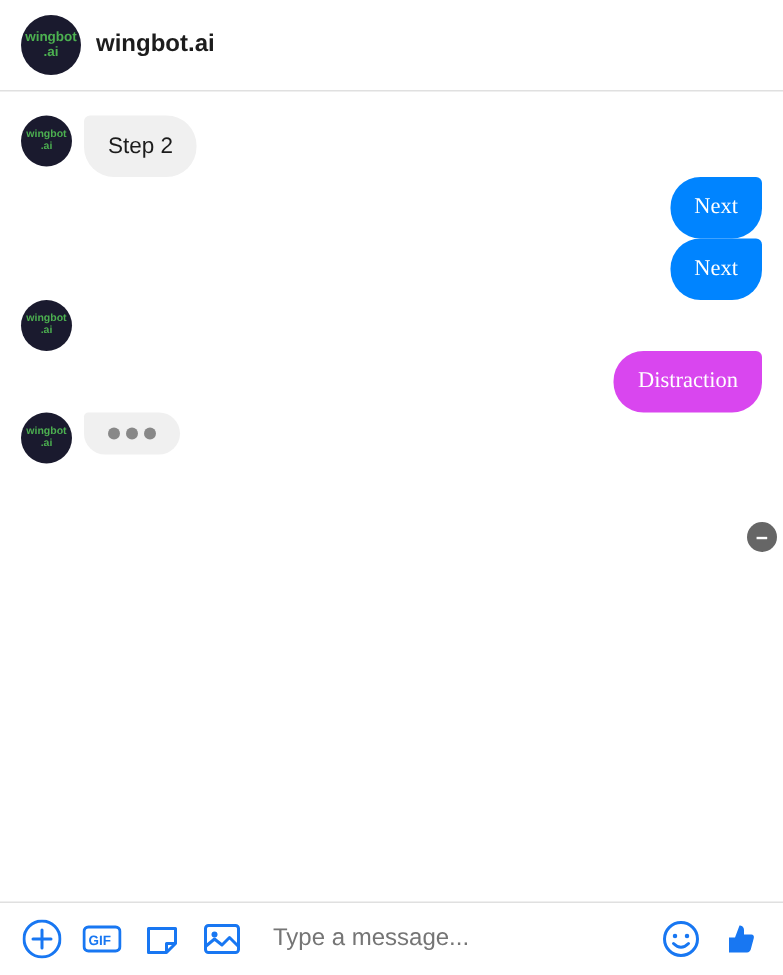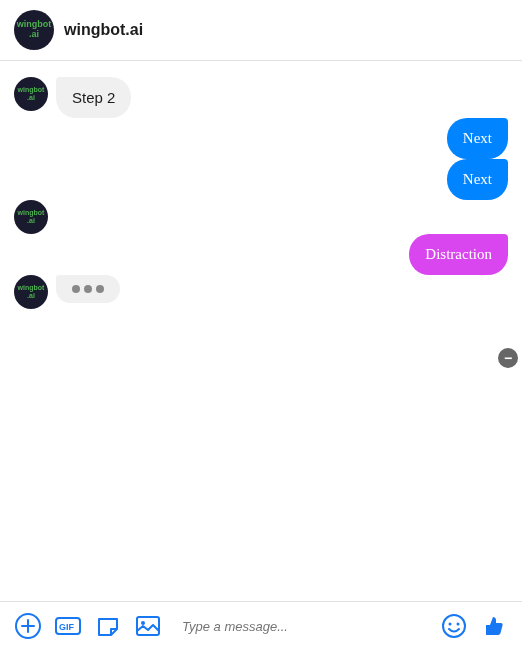--- a/index.html
+++ b/index.html
@@ -178,25 +178,24 @@
       justify-content: center;
       cursor: pointer;
       flex-shrink: 0;
     }
     .toolbar-icon svg { width: 26px; height: 26px; }
 
     .message-input {
       flex: 1;
       border: none;
       outline: none;
-      font-size: 13px;
+      font-size: 16px;
       color: #8b5cf6;
       padding: 6px 10px;
       background: transparent;
-      font-style: italic;
     }
     .emoji-icon, .thumb-icon {
       flex-shrink: 0;
       width: 32px;
       height: 32px;
       display: flex;
       align-items: center;
       justify-content: center;
       cursor: pointer;
       font-size: 22px;

